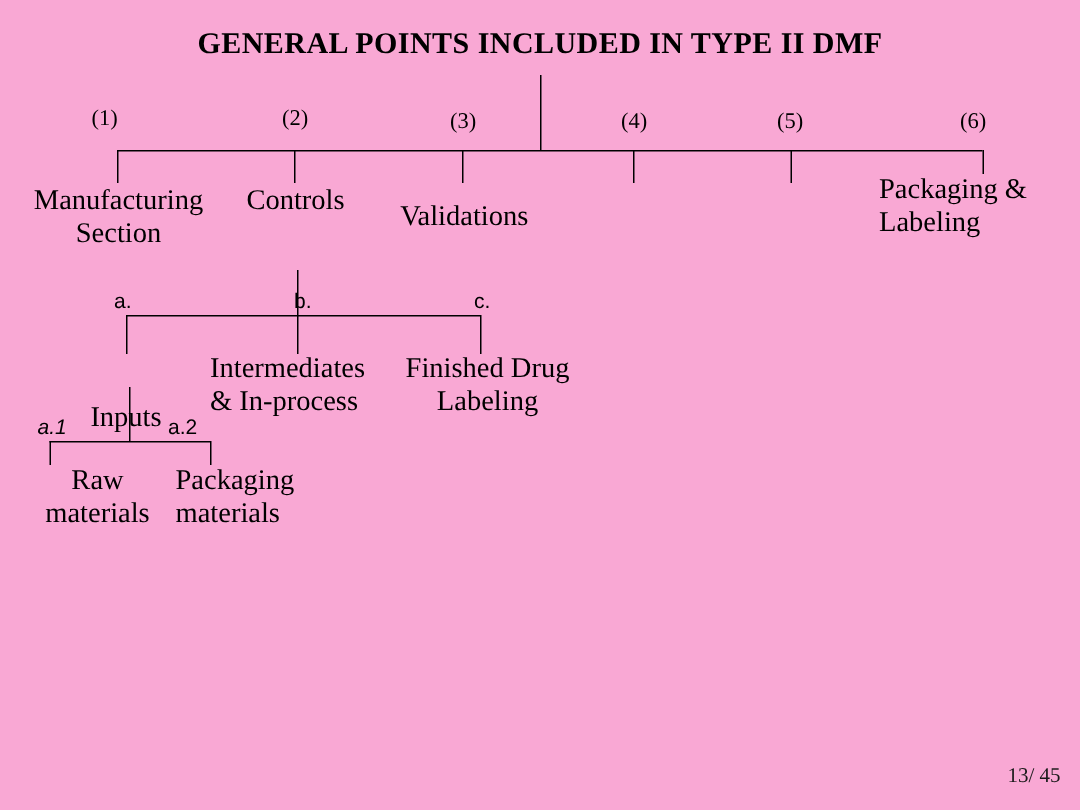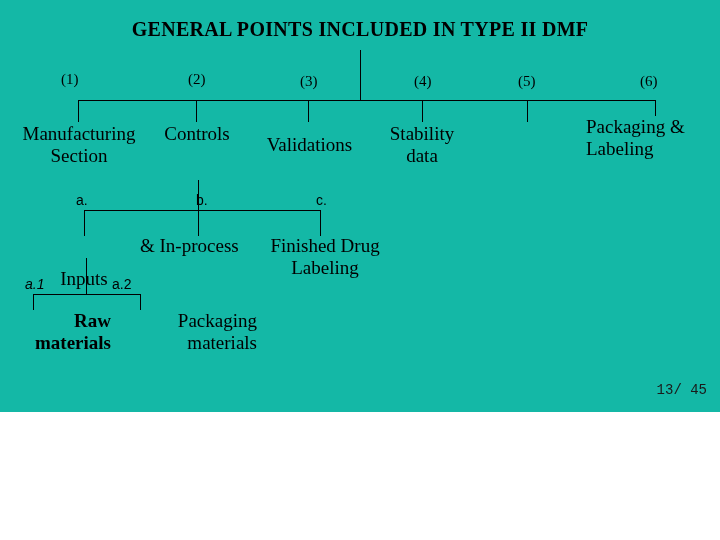--- a/index.html
+++ b/index.html
@@ -3,22 +3,22 @@
 <meta charset="utf-8">
 <style>
   html, body {
     margin: 0;
     padding: 0;
     background: #ffffff;
   }
   #slide {
     position: relative;
     width: 720px;
-    height: 412px;
-    background: #14b8a6;
+    height: 540px;
+    background: #f9a8d4;
     overflow: hidden;
     font-family: "Liberation Serif", "DejaVu Serif", serif;
     color: #000000;
   }
 
   
   .slide-title {
     position: absolute;
     left: 0;
     top: 17px;
@@ -73,21 +73,21 @@
     font-size: 14px;
     line-height: 16px;
     white-space: nowrap;
   }
 
   
   .page-number {
     position: absolute;
     right: 13px;
     bottom: 14px;
-    font-family: Liberation Mono, monospace;
+    font-family: Liberation Serif, serif;
     font-size: 14px;
     line-height: 16px;
     color: #1a1a1a;
     white-space: nowrap;
   }
 </style>
 </head>
 <body>
 
 <div id="slide">
@@ -118,24 +118,20 @@
   </div>
 
   <div class="node node-2line" style="left:155px; top:123px; width:84px;">
     <div>Controls</div>
   </div>
 
   <div class="node" style="left:252px; top:133px; width:115px;text-align:center;">
     <div>Validations</div>
   </div>
 
-  <div class="node node-2line" style="left:381px; top:123px; width:82px;">
-    <div>Stability</div>
-    <div>data</div>
-  </div>
 
 
   <div class="node node-2line" style="left:586px; top:116px; width:133px; text-align:left;">
     <div>Packaging &amp;</div>
     <div>Labeling</div>
   </div>
 
   <div class="vline" style="left:198px; top:180px; height:30px;"></div>
 
   <div class="hline" style="left:84px; top:210px; width:236px;"></div>
@@ -146,43 +142,44 @@
 
   <div class="tag" style="left:76px;  top:192px;">a.</div>
   <div class="tag" style="left:196px; top:192px;">b.</div>
   <div class="tag" style="left:316px; top:192px;">c.</div>
 
   <div class="node" style="left:44px; top:235px; width:80px;margin-top:32px;">
     <div>Inputs</div>
   </div>
 
   <div class="node node-2line" style="left:140px; top:235px; width:130px; text-align:left;">
+    <div>Intermediates</div>
     <div>&amp; In-process</div>
   </div>
 
   <div class="node node-2line" style="left:265px; top:235px; width:120px;">
     <div>Finished Drug</div>
     <div>Labeling</div>
   </div>
 
   <div class="vline" style="left:86px; top:258px; height:36px;"></div>
 
   <div class="hline" style="left:33px; top:294px; width:107px;"></div>
 
   <div class="vline" style="left:33px;  top:294px; height:16px;"></div>
   <div class="vline" style="left:140px; top:294px; height:16px;"></div>
 
   <div class="tag" style="left:25px;  top:276px;font-style:italic;">a.1</div>
   <div class="tag" style="left:112px; top:276px;">a.2</div>
 
-  <div class="node node-2line" style="left:19px; top:310px; width:92px; text-align:right;font-weight:bold;">
+  <div class="node node-2line" style="left:19px; top:310px; width:92px; text-align:center;">
     <div>Raw</div>
     <div>materials</div>
   </div>
 
-  <div class="node node-2line" style="left:117px; top:310px; width:100px; text-align:right;margin-left:40px;">
+  <div class="node node-2line" style="left:117px; top:310px; width:100px; text-align:left;">
     <div>Packaging</div>
     <div>materials</div>
   </div>
 
   <div class="page-number">13/ 45</div>
 
 </div>
 
 </body></html>

